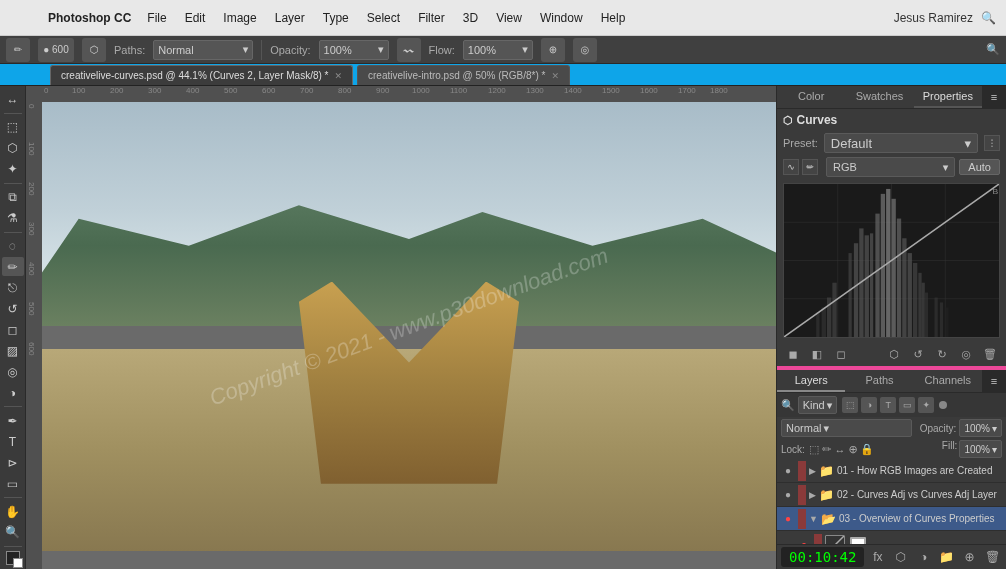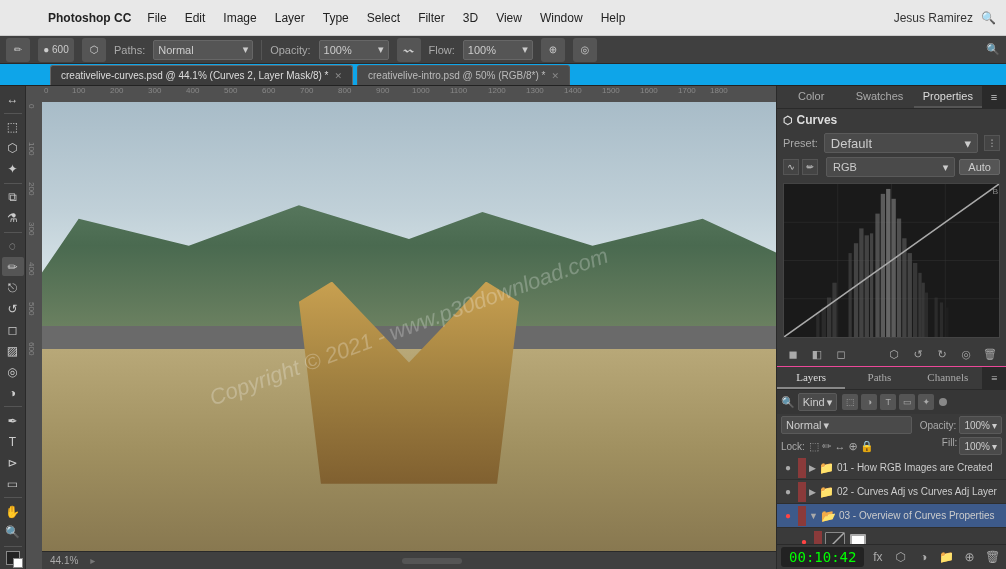--- a/index.html
+++ b/index.html
@@ -88,21 +88,21 @@
     #prop-rgb { display: flex; align-items: center; padding: 2px 6px; gap: 4px; }
     #prop-rgb .fake-select { background: #4a4a4a; border: 1px solid #5a5a5a; color: #ccc; padding: 1px 6px; border-radius: 2px; font-size: 11px; flex: 1; display: flex; align-items: center; justify-content: space-between; cursor: pointer; height: 20px; }
     #prop-rgb .auto-btn { background: #555; border: 1px solid #666; color: #ccc; padding: 1px 8px; border-radius: 2px; font-size: 11px; cursor: pointer; }
     
     #curves-graph { margin: 4px 6px; background: #1a1a1a; border: 1px solid #444; position: relative; height: 155px; }
     #curves-tools { display: flex; align-items: center; padding: 2px 6px; gap: 4px; }
     #curves-tools .ct-btn { width: 20px; height: 20px; display: flex; align-items: center; justify-content: center; color: #aaa; font-size: 11px; cursor: pointer; border-radius: 2px; }
 
     
     #layers-panel { flex: 1; display: flex; flex-direction: column; min-height: 0; }
-    #layers-tabs { display: flex; border-bottom: 1px solid #2a2a2a; border-top: 1px solid #ec4899; font-family: Liberation Serif, serif; }
+    #layers-tabs { display: flex; border-bottom: 1px solid #2a2a2a; border-top: 4px solid #ec4899; }
     #layers-tabs .ltab { flex: 1; text-align: center; padding: 4px 0; font-size: 11px; color: #aaa; cursor: pointer; }
     #layers-tabs .ltab.active { color: #ddd; border-bottom: 2px solid #888; }
     #layers-search { display: flex; align-items: center; padding: 3px 4px; gap: 3px; background: #363636; }
     #layers-search .search-icon { color: #888; font-size: 11px; }
     #layers-search .fake-select { background: #4a4a4a; border: 1px solid #5a5a5a; color: #ccc; padding: 1px 4px; border-radius: 2px; font-size: 11px; display: flex; align-items: center; gap: 2px; cursor: pointer; height: 18px; }
     #layers-search .filter-icons { display: flex; gap: 3px; margin-left: 2px; }
     #layers-search .fi { width: 16px; height: 16px; background: #555; border-radius: 2px; display: flex; align-items: center; justify-content: center; font-size: 9px; color: #aaa; cursor: pointer; }
     #layers-search .dot { width: 8px; height: 8px; background: #888; border-radius: 50%; margin-left: 2px; }
     #layers-mode { display: flex; align-items: center; padding: 2px 4px; gap: 4px; }
     #layers-mode .fake-select { background: #4a4a4a; border: 1px solid #5a5a5a; color: #ccc; padding: 1px 4px; border-radius: 2px; font-size: 11px; display: flex; align-items: center; gap: 2px; cursor: pointer; height: 18px; flex: 1; }
@@ -289,27 +289,20 @@
           <div id="beach-canvas">
             <div class="sky"></div>
             <div class="hills"></div>
             <div class="water"></div>
             <div class="beach"></div>
             <div class="hut"></div>
             <div id="watermark">Copyright © 2021 - www.p30download.com</div>
           </div>
         </div>
       </div>
-      <div id="status-bar">
-        <span>44.1%</span>
-        <span style="margin-left:12px; color:#777;">▸</span>
-        <div style="flex:1;display:flex;justify-content:center;">
-          <div style="width:60px;height:6px;background:#555;border-radius:3px;"></div>
-        </div>
-      </div>
     </div>
 
     <div id="right-panel">
 
       <div id="properties-panel">
         <div id="prop-tabs">
           <div class="ptab">Color</div>
           <div class="ptab">Swatches</div>
           <div class="ptab active">Properties</div>
           <div style="width:24px;display:flex;align-items:center;justify-content:center;background:#2a2a2a;cursor:pointer;">≡</div>

